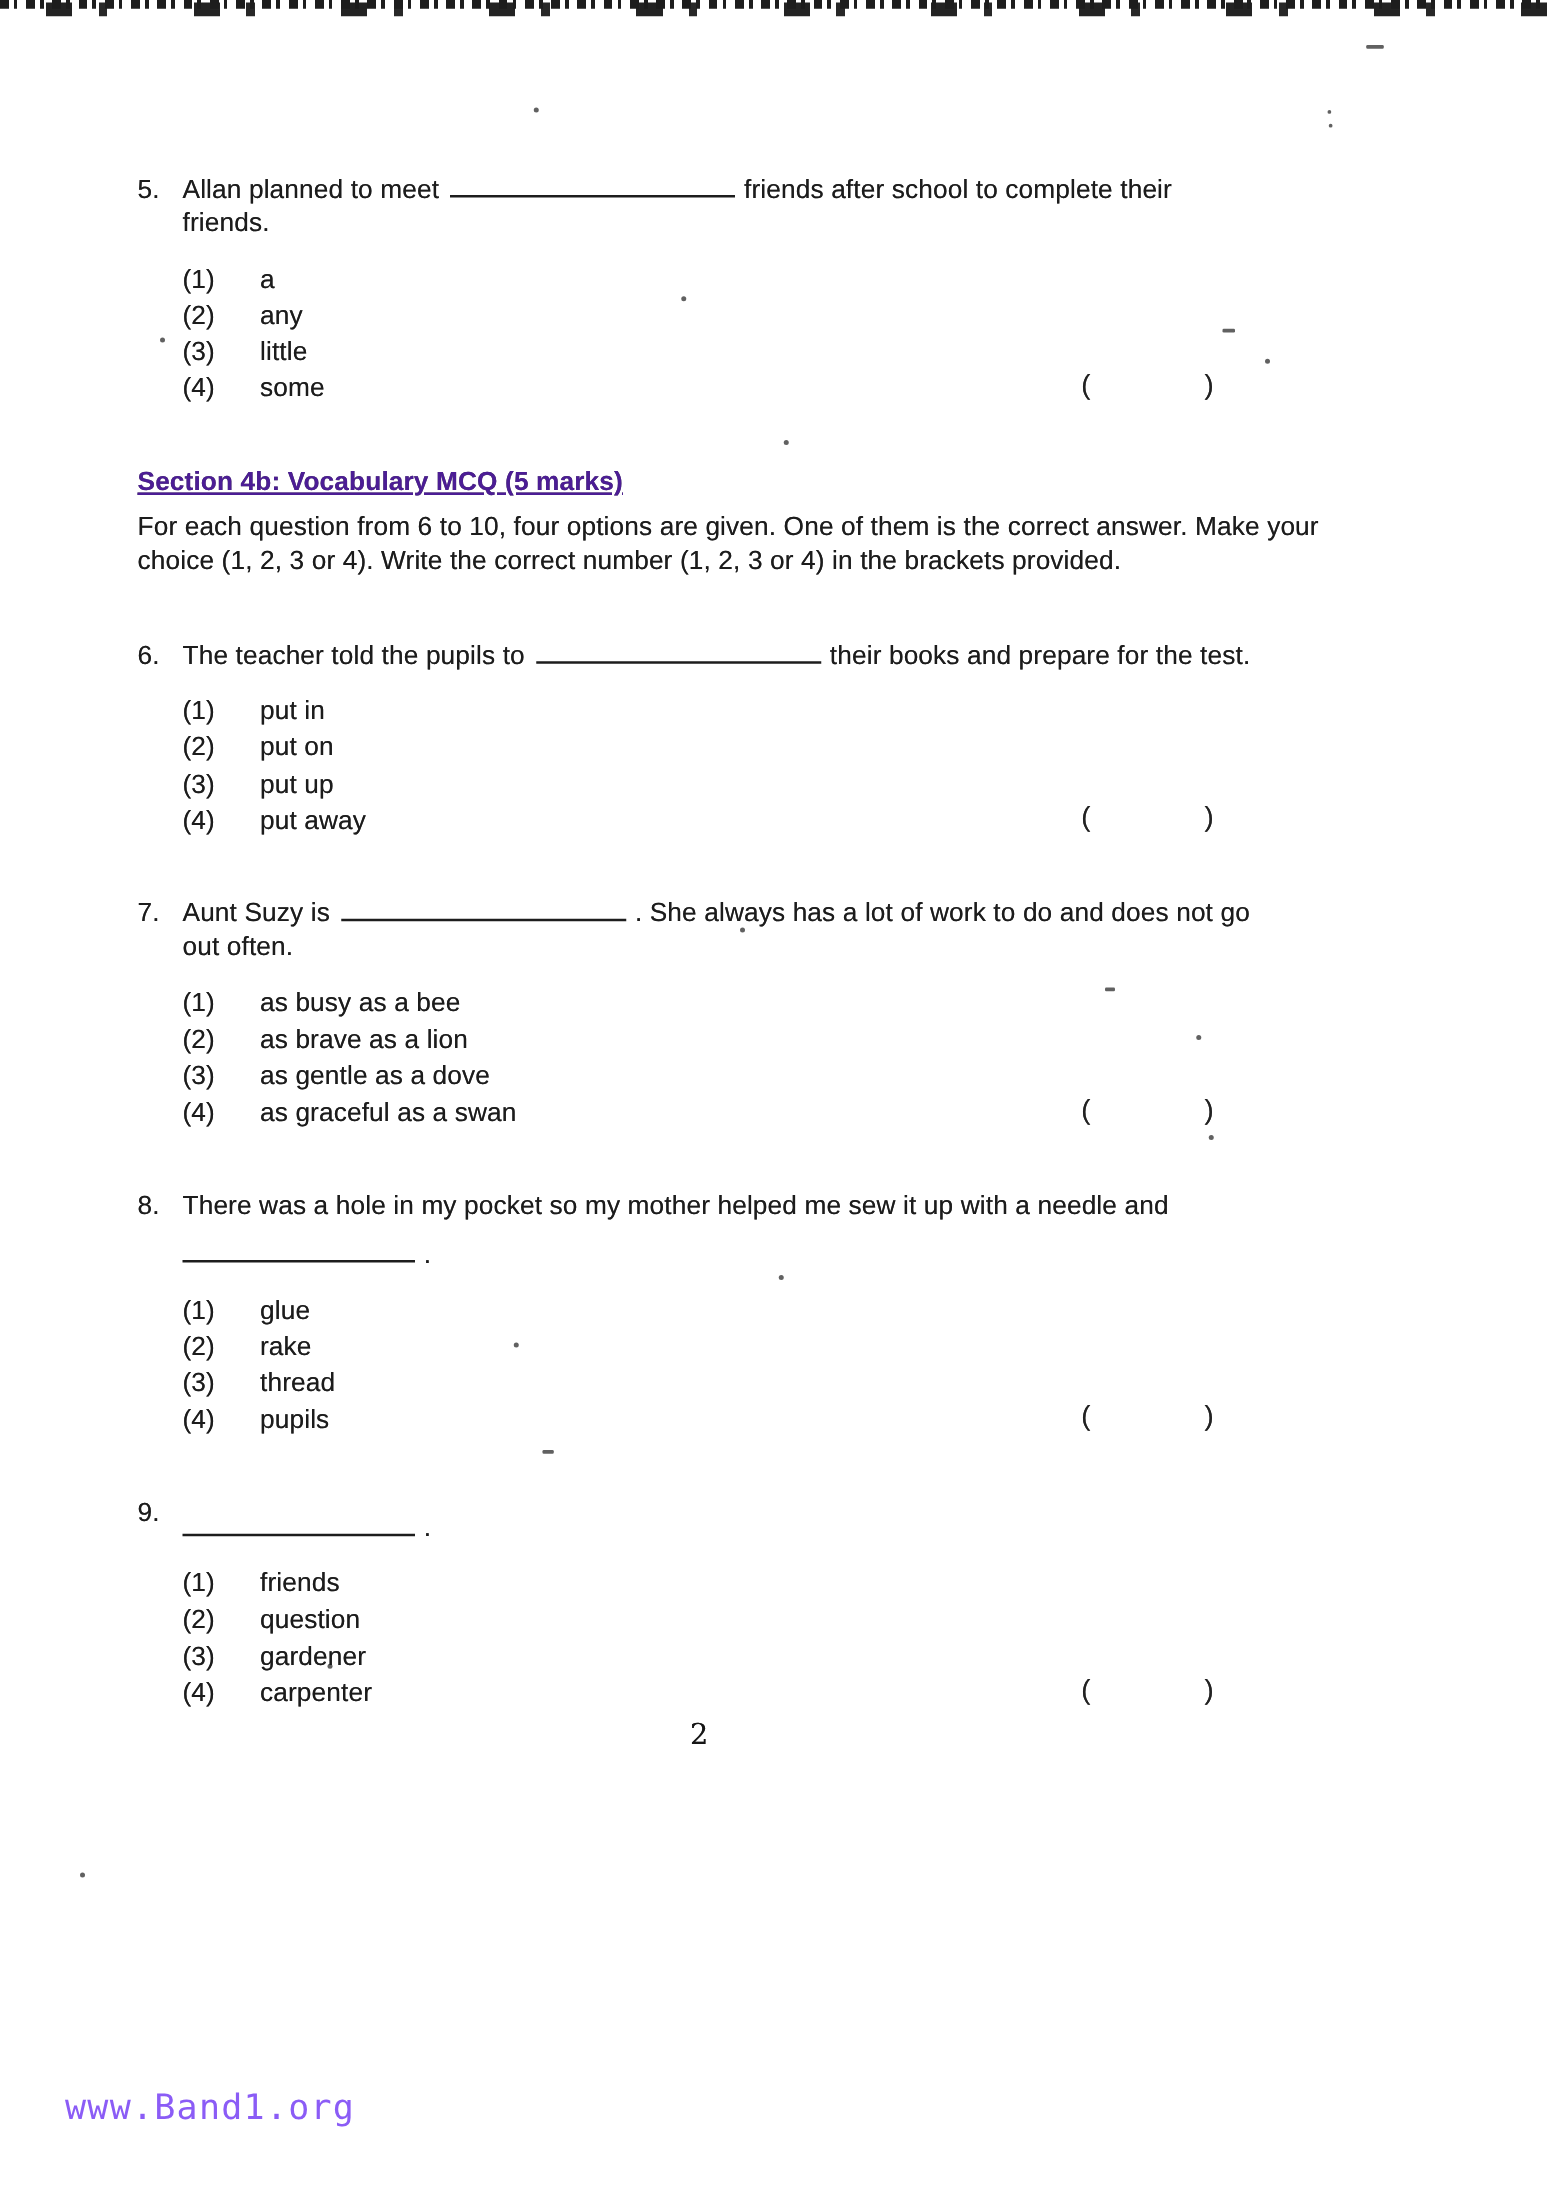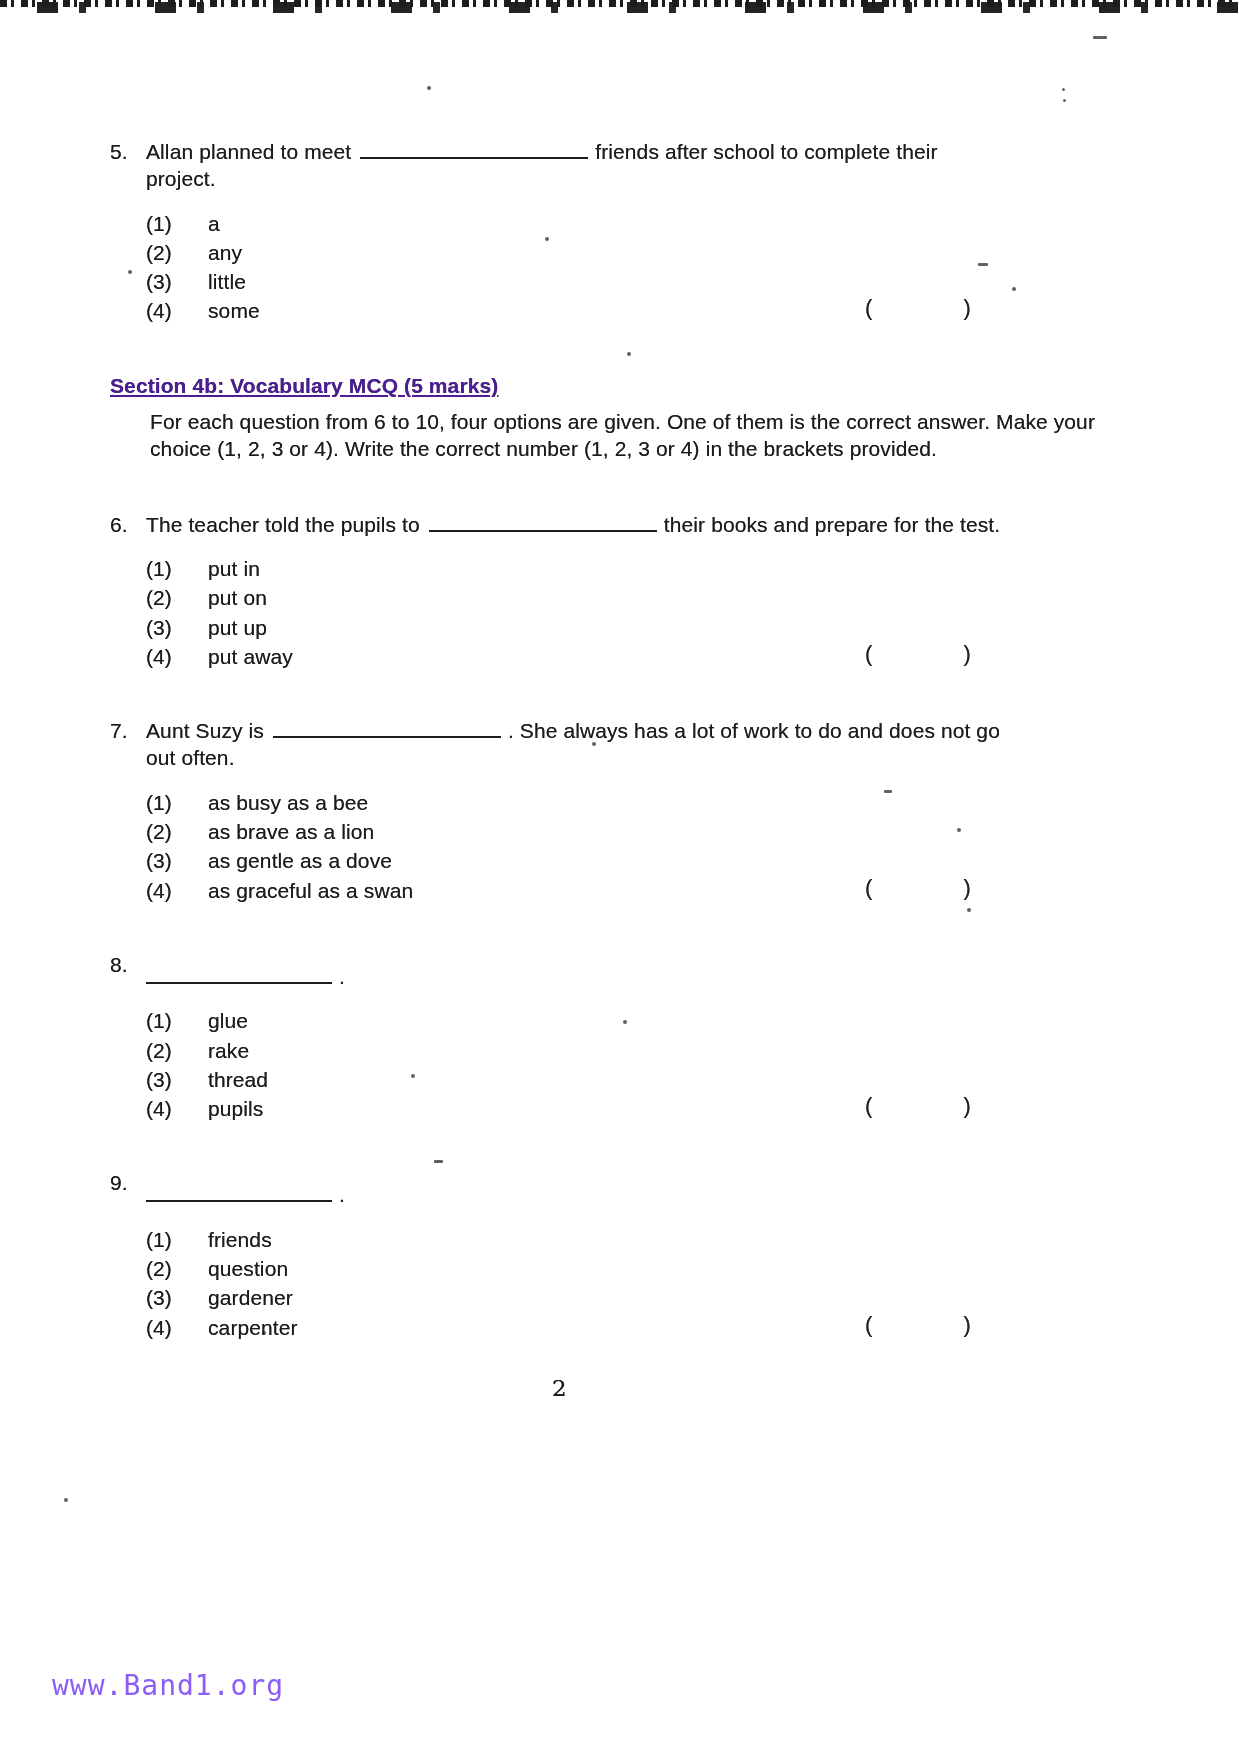--- a/index.html
+++ b/index.html
@@ -62,21 +62,21 @@
     font-size: 22px; color: #222;
   }
 
   .section-heading {
     font-weight: bold;
     text-decoration: underline;
     margin-top: 16px;
     font-size: 21px;
     color: #4c1d95;
   }
-  .instructions { margin-top: 9px; width: 962px; margin-left: 40px; }
+  .instructions { margin-top: 9px; width: 962px; }
   .questions-list { margin-top: 48px; }
 
   .page-number {
     position: absolute; left: 552px; top: 1374px;
     font-family: "DejaVu Serif", serif;
     font-size: 23px; color: #161616;
   }
   .footer-url {
     position: absolute; left: 52px; top: 1668px;
     font-family: "DejaVu Sans Mono", monospace;
@@ -111,21 +111,21 @@
 </div>
 
 <div class="page">
 
   <div id="q5-slot">
   <div class="question">
     <div class="stem">
       <span class="qnum">5.</span>
       <div class="stem-text">
         <span class="stem-pre">Allan planned to meet</span><span class="blank inline-blank"></span><span class="stem-post inline-post">friends after school to complete their</span>
-        <div class="stem-line2">project.</div>
+        <div class="stem-line2">friends.</div>
         
       </div>
     </div>
     <div class="options">
       <div class="option">
         <span class="onum">(1)</span>
         <span class="otext">a</span>
       </div>
       <div class="option">
         <span class="onum">(2)</span>
@@ -214,20 +214,21 @@
           <span class="bracket">)</span>
         </span>
       </div>
     </div>
   </div>
 
   <div class="question blank-own-line">
     <div class="stem">
       <span class="qnum">8.</span>
       <div class="stem-text">
+        <span class="stem-pre">There was a hole in my pocket so my mother helped me sew it up with a needle and</span>
         <div class="stem-line2"></div>
         <div class="blank-line">
           <span class="blank"></span><span class="stem-post">.</span>
         </div>
       </div>
     </div>
     <div class="options">
       <div class="option">
         <span class="onum">(1)</span>
         <span class="otext">glue</span>

